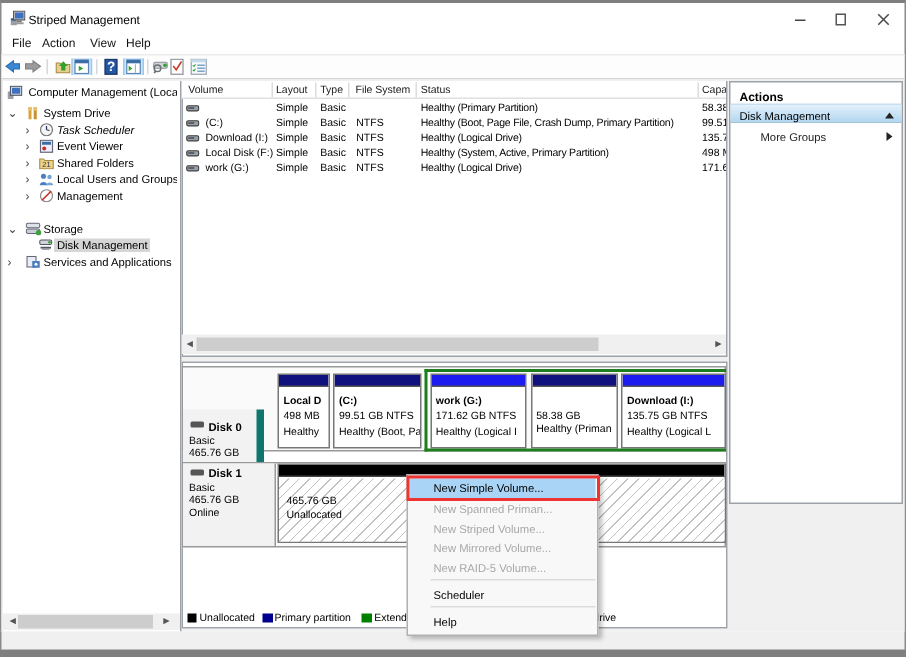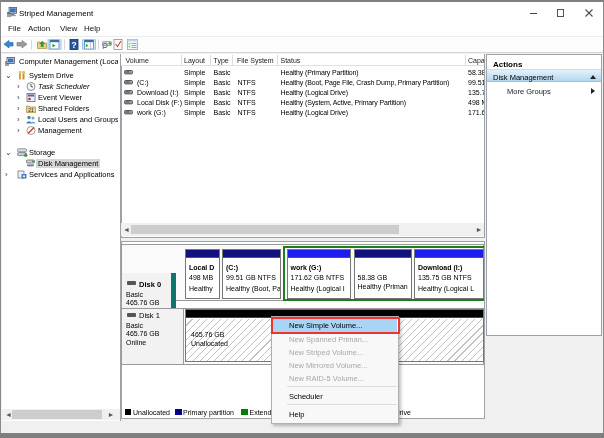--- a/index.html
+++ b/index.html
@@ -308,21 +308,21 @@
     <div class="abs" style="left:293px;top:8px;width:70px;height:50px;background:#fff;border:1px solid #777;overflow:hidden;">
       <div style="height:8px;background:#1c1cf0;border-bottom:1px solid #555;"></div>
       <span class="abs txt" style="left:3px;top:14px;font-weight:bold;font-size:7px;">Download  (I:)</span>
       <span class="abs txt" style="left:3px;top:23.5px;font-size:7px;">135.75 GB NTFS</span>
       <span class="abs txt" style="left:3px;top:35px;font-size:7px;">Healthy (Logical L</span>
     </div>
     <div class="abs" style="left:161.5px;top:5px;width:201.5px;height:55px;border:2px solid #1e7d1e;border-right:none;"></div>
     <div class="abs" style="left:0px;top:66.5px;width:363px;height:57.5px;border:1px solid #999;background:#fafafa;"></div>
     <div class="abs" style="left:1px;top:67.5px;width:62px;height:55.5px;background:#f2f2f2;border-right:1px solid #999;font-size:7px;color:#000;">
       <span class="abs" style="left:5px;top:4.5px;width:9px;height:4px;background:#555;border-radius:1px;"></span>
-      <span class="abs txt" style="left:17px;top:2.5px;font-weight:normal;font-size:7.5px;">Disk 1</span>
+      <span class="abs txt" style="left:17px;top:2.5px;font-weight:bold;font-size:7.5px;">Disk 1</span>
       <span class="abs txt" style="left:4px;top:13px;">Basic</span>
       <span class="abs txt" style="left:4px;top:21.5px;">465.76 GB</span>
       <span class="abs txt" style="left:4px;top:30.5px;">Online</span>
     </div>
     <div class="abs" style="left:64px;top:68px;width:299px;height:53px;background:#fff;border:1px solid #777;overflow:hidden;">
       <div style="height:8px;background:#000;border-bottom:1px solid #444;"></div>
       <div class="abs" style="left:0;top:9px;width:299px;height:44px;background:repeating-linear-gradient(135deg,#fff 0px,#fff 4.2px,#c2c2c2 4.2px,#c2c2c2 5px);"></div>
       <span class="abs txt" style="left:5px;top:20.5px;font-size:7px;">465.76 GB</span>
       <span class="abs txt" style="left:5px;top:29.5px;font-size:7px;">Unallocated</span>
     </div>

